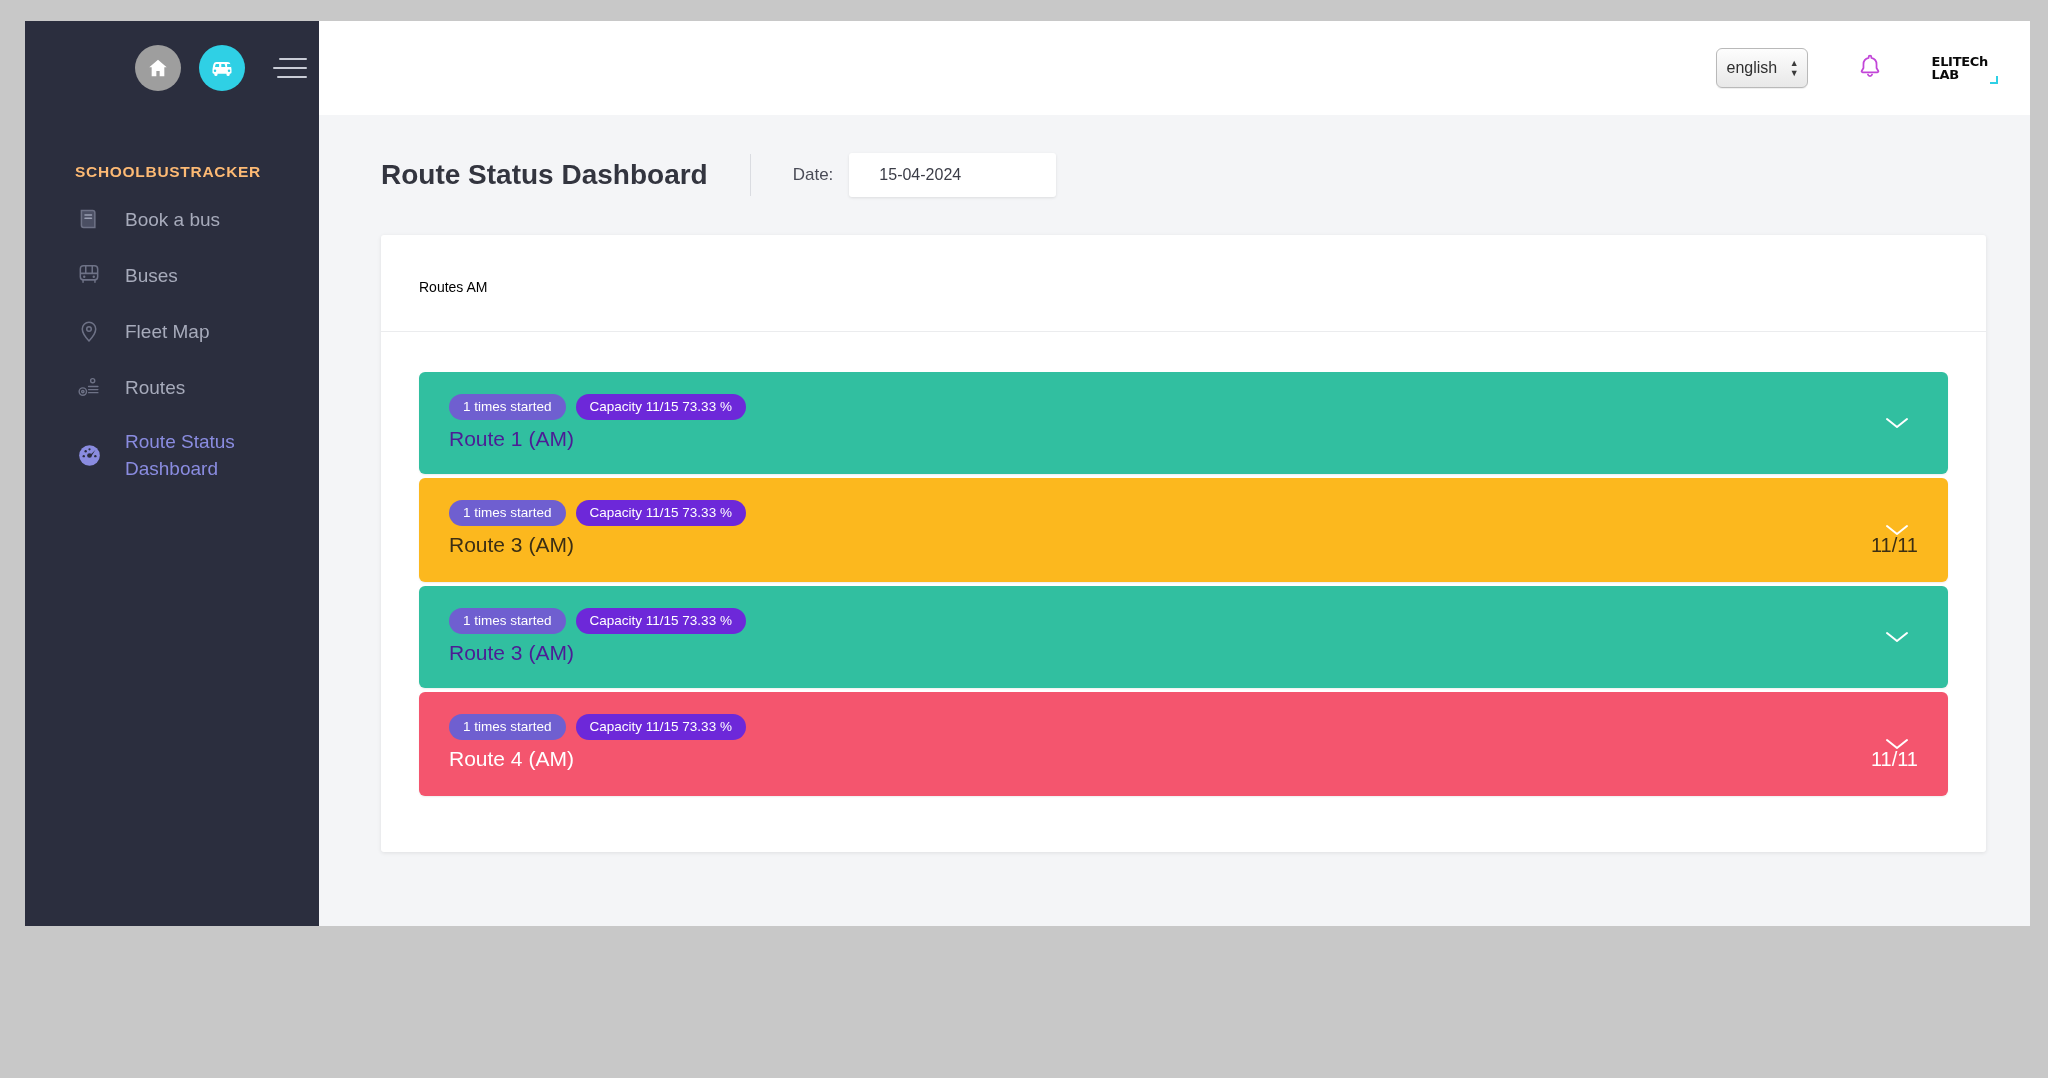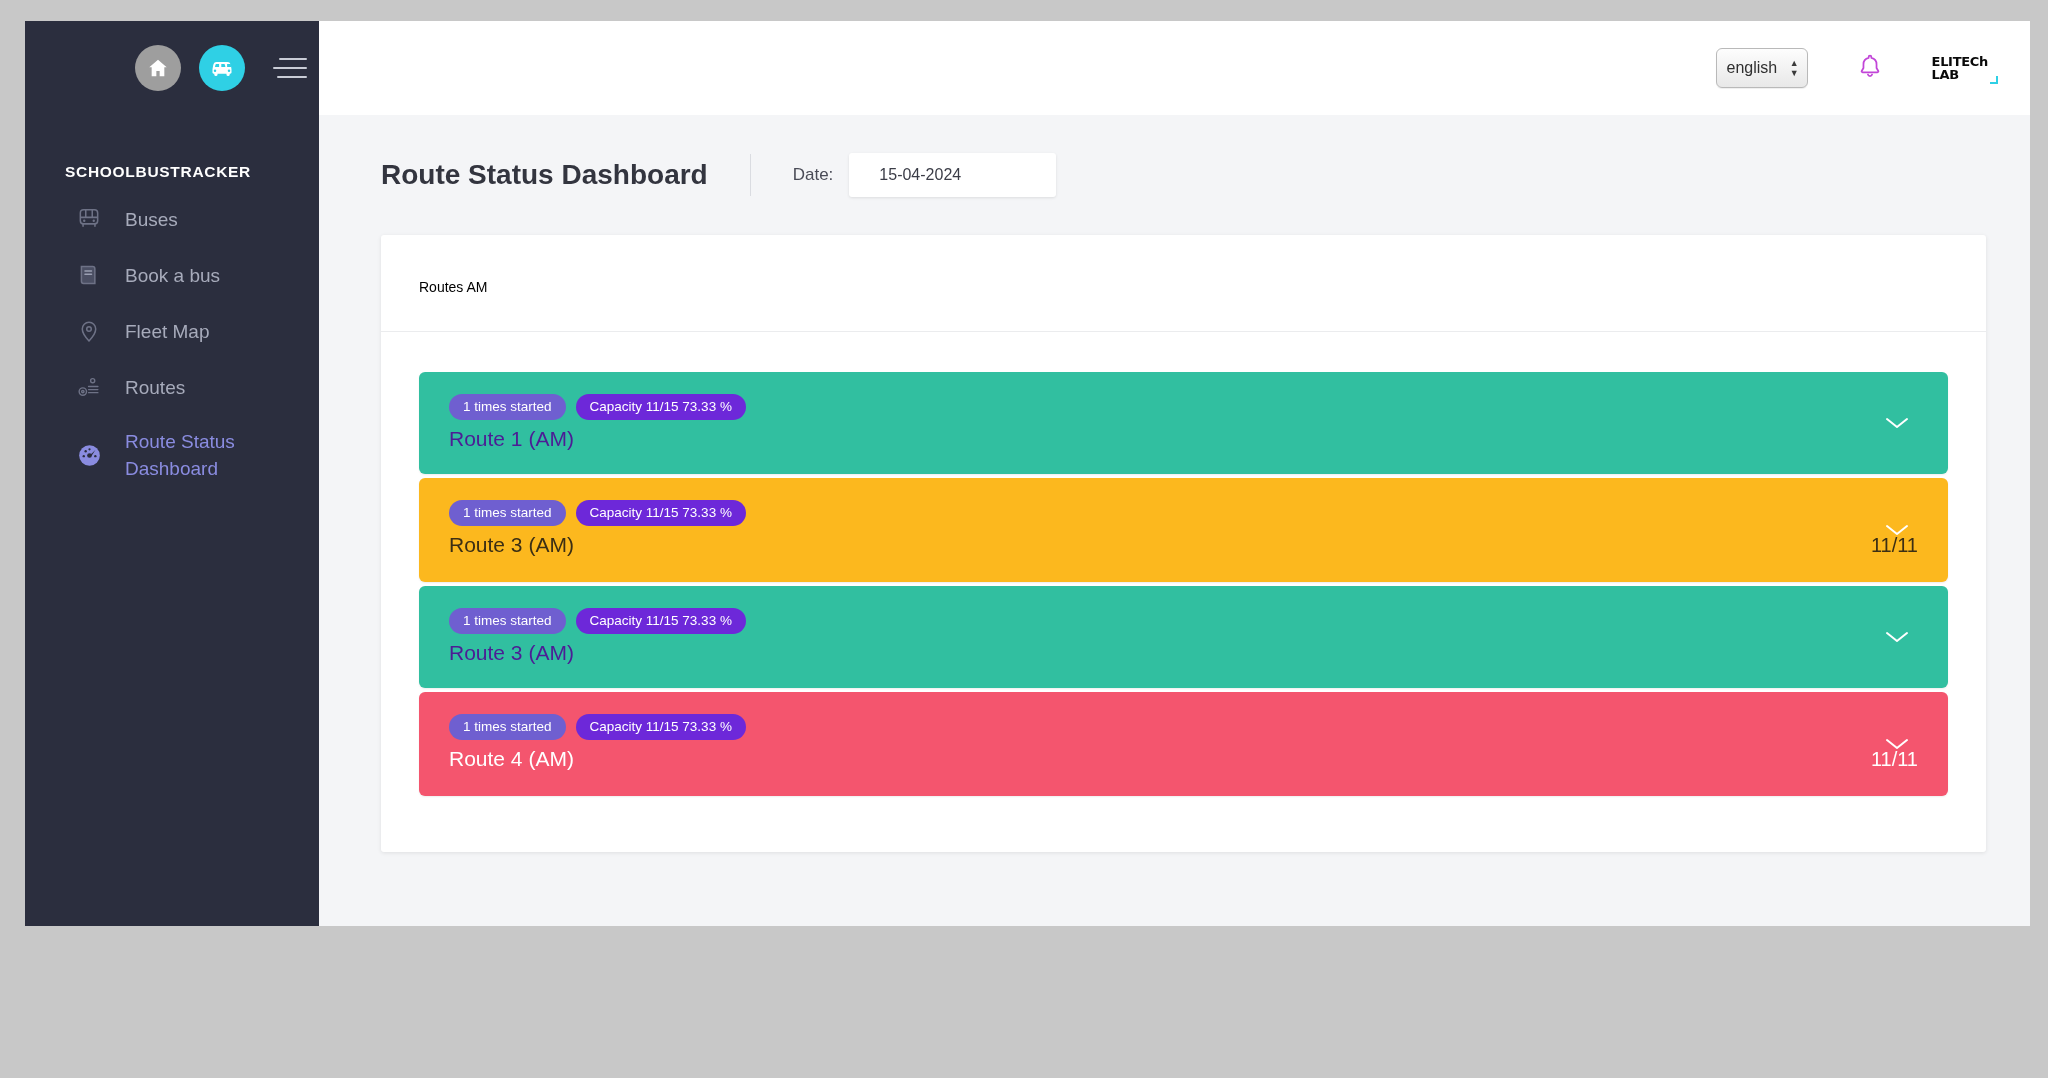--- a/index.html
+++ b/index.html
@@ -48,25 +48,25 @@
     display: flex; flex-direction: column; gap: 7px;
     margin-left: 10px;
     cursor: pointer;
   }
   .hamburger i { display: block; height: 2px; background: #c9ccd6; border-radius: 1px; }
   .hamburger i:nth-child(1) { width: 28px; margin-left: 6px; }
   .hamburger i:nth-child(2) { width: 34px; }
   .hamburger i:nth-child(3) { width: 30px; margin-left: 4px; }
 
   .sb-brand {
-    color: #ffffff;
+    color: #fdba74;
     font-size: 15.5px;
     font-weight: bold;
     letter-spacing: 0.7px;
-    padding: 48px 0 10px 40px;
+    padding: 48px 0 10px 50px;
   }
 
   .sb-item {
     display: flex;
     align-items: center;
     gap: 22px;
     padding: 13px 20px 13px 50px;
     cursor: pointer;
     min-height: 56px;
   }
@@ -283,38 +283,38 @@
       </div>
     </div>
 
     <div class="sb-brand">SCHOOLBUSTRACKER</div>
 
     <nav>
 
       <div class="sb-item">
         <span class="sb-icon">
           <svg width="26" height="26" viewBox="0 0 24 24" fill="none" stroke="#6e7286" stroke-width="1.4">
+            <path d="M5 4.2h10.4a2 2 0 012 2v13.6H7a2 2 0 01-2-2z" fill="#4b4f63" stroke="#6e7286"></path>
+            <path d="M8.3 8.2h6M8.3 11.4h6" stroke="#9ba0b3" stroke-linecap="round"></path>
+          </svg>
+        </span>
+        <span class="sb-label">Book a bus</span>
+      </div>
+
+      <div class="sb-item">
+        <span class="sb-icon">
+          <svg width="26" height="26" viewBox="0 0 24 24" fill="none" stroke="#6e7286" stroke-width="1.4">
             <rect x="4" y="3.5" width="16" height="13" rx="3"></rect>
             <path d="M4.6 10.5h14.8M9 3.6v6.8M15 3.6v6.8"></path>
             <path d="M6.5 16.6v2M17.5 16.6v2" stroke-linecap="round"></path>
             <circle cx="7.6" cy="13.6" r="1.1" fill="#6e7286" stroke="none"></circle>
             <circle cx="16.4" cy="13.6" r="1.1" fill="#6e7286" stroke="none"></circle>
           </svg>
         </span>
         <span class="sb-label">Buses</span>
-      </div>
-
-      <div class="sb-item">
-        <span class="sb-icon">
-          <svg width="26" height="26" viewBox="0 0 24 24" fill="none" stroke="#6e7286" stroke-width="1.4">
-            <path d="M5 4.2h10.4a2 2 0 012 2v13.6H7a2 2 0 01-2-2z" fill="#4b4f63" stroke="#6e7286"></path>
-            <path d="M8.3 8.2h6M8.3 11.4h6" stroke="#9ba0b3" stroke-linecap="round"></path>
-          </svg>
-        </span>
-        <span class="sb-label">Book a bus</span>
       </div>
 
       <div class="sb-item">
         <span class="sb-icon">
           <svg width="26" height="26" viewBox="0 0 24 24" fill="none" stroke="#6e7286" stroke-width="1.4">
             <path d="M12 21.2s6.2-6.5 6.2-11A6.2 6.2 0 005.8 10.2c0 4.5 6.2 11 6.2 11z"></path>
             <circle cx="12" cy="10.1" r="2.1"></circle>
           </svg>
         </span>
         <span class="sb-label">Fleet Map</span>

